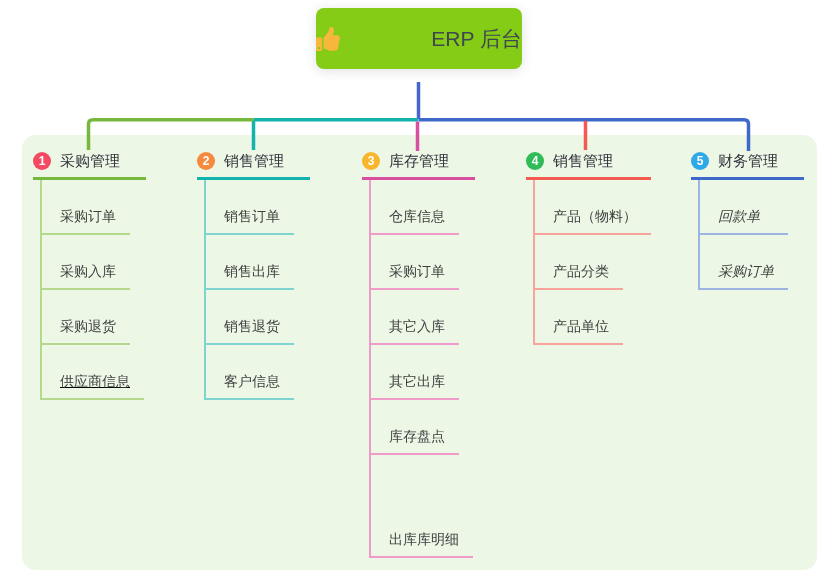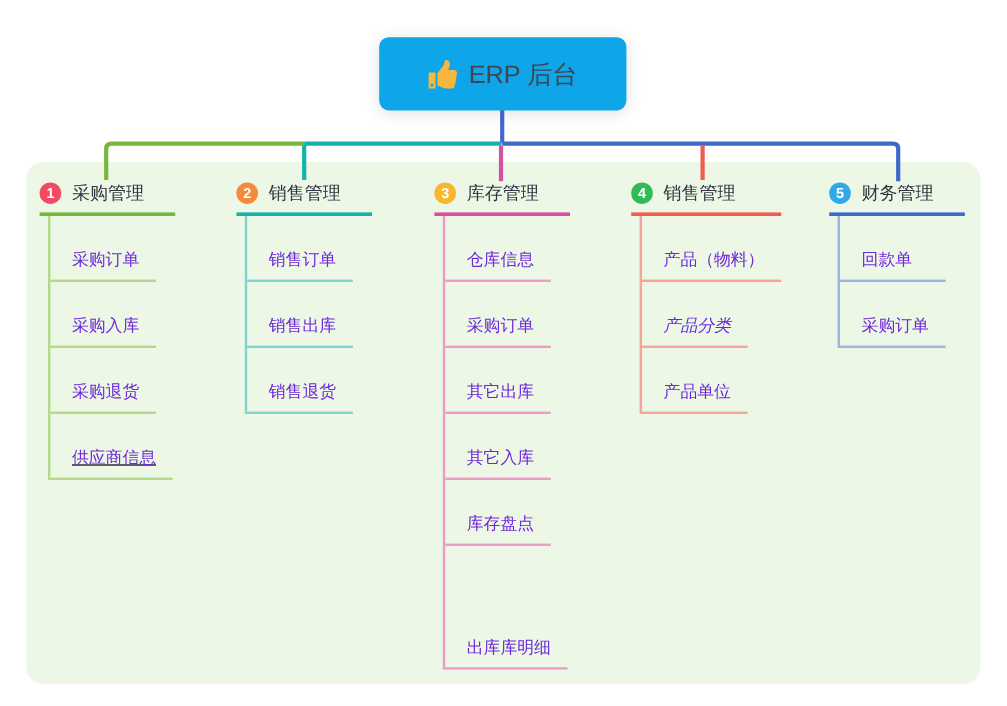--- a/index.html
+++ b/index.html
@@ -3,24 +3,24 @@
 <meta charset="utf-8">
 <style>
   html,body{margin:0;padding:0;background:#ffffff;}
   body{
     width:839px;height:588px;position:relative;overflow:hidden;
     font-family:"Liberation Sans","DejaVu Sans",sans-serif;
   }
   .canvas{position:absolute;inset:0;}
   
   .root-node{
-    position:absolute;left:316px;top:31px;width:206px;height:61px;
-    background:#0ea5e9;border-radius:8px;
+    position:absolute;left:316px;top:8px;width:206px;height:61px;
+    background:#84cc16;border-radius:8px;
     box-shadow:0 2px 12px rgba(60,70,90,.16);
-    display:flex;align-items:center;justify-content:center;gap:10px;
+    display:flex;align-items:center;justify-content:space-between;gap:10px;
     font-size:21px;font-weight:500;color:#3f4652;z-index:3;cursor:pointer;
   }
   .thumb-icon{width:24px;height:24px;display:inline-block;}
   
   .panel{
     position:absolute;left:22px;top:135px;width:795px;height:435px;
     background:#ecf7e6;border-radius:14px;z-index:0;
   }
   
   svg.connectors{position:absolute;left:0;top:0;z-index:1;pointer-events:none;}
@@ -35,21 +35,21 @@
     display:flex;align-items:center;justify-content:center;
     color:#fff;font-size:12px;font-weight:bold;line-height:1;
   }
   .branch-label{font-size:15px;font-weight:500;color:#33333d;white-space:nowrap;}
   .items{margin-left:7px;border-left:2px solid;width:max-content;}
   .item{
     height:55px;box-sizing:border-box;display:flex;align-items:flex-end;
     padding:0 14px 7px 18px;border-bottom:2px solid;width:max-content;
     min-width:88px;cursor:pointer;
   }
-  .item span{font-size:14px;color:#6d28d9;white-space:nowrap;}
+  .item span{font-size:14px;color:#404040;white-space:nowrap;}
 </style>
 </head>
 <body>
 
 <div class="canvas">
 
   <div class="panel"></div>
 
   <svg class="connectors" width="839" height="588" viewBox="0 0 839 588">
 
@@ -102,71 +102,74 @@
     <div class="items" style="border-left-color: rgb(127, 212, 207);">
           <div class="item" style="border-bottom-color: rgb(127, 212, 207);">
     <span>销售订单</span>
   </div>
           <div class="item" style="border-bottom-color: rgb(127, 212, 207);">
     <span>销售出库</span>
   </div>
           <div class="item" style="border-bottom-color: rgb(127, 212, 207);">
     <span>销售退货</span>
   </div>
+          <div class="item" style="border-bottom-color: rgb(127, 212, 207);">
+    <span>客户信息</span>
+  </div>
         </div>
   </div>
       <div class="branch" style="left: 362px; top: 148px; min-width: 113px;">
     <div class="branch-header" style="border-bottom-color: rgb(216, 79, 160); min-width: 113px;">
       <span class="badge" style="background: rgb(248, 182, 44);">3</span>
       <span class="branch-label">库存管理</span>
     </div>
     <div class="items" style="border-left-color: rgb(239, 155, 202);">
           <div class="item" style="border-bottom-color: rgb(239, 155, 202);">
     <span>仓库信息</span>
   </div>
           <div class="item" style="border-bottom-color: rgb(239, 155, 202);">
     <span>采购订单</span>
   </div>
           <div class="item" style="border-bottom-color: rgb(239, 155, 202);">
-    <span>其它出库</span>
+    <span>其它入库</span>
   </div>
           <div class="item" style="border-bottom-color: rgb(239, 155, 202);">
-    <span>其它入库</span>
+    <span>其它出库</span>
   </div>
           <div class="item" style="border-bottom-color: rgb(239, 155, 202);">
     <span>库存盘点</span>
   </div>
           <div class="item" style="border-bottom-color: rgb(239, 155, 202); margin-top: 48px;">
     <span>出库库明细</span>
   </div>
         </div>
   </div>
       <div class="branch" style="left: 526px; top: 148px; min-width: 113px;">
     <div class="branch-header" style="border-bottom-color: rgb(241, 91, 80); min-width: 113px;">
       <span class="badge" style="background: rgb(47, 187, 85);">4</span>
       <span class="branch-label">销售管理</span>
     </div>
     <div class="items" style="border-left-color: rgb(248, 163, 155);">
           <div class="item" style="border-bottom-color: rgb(248, 163, 155);">
     <span>产品（物料）</span>
   </div>
-          <div class="item" style="border-bottom-color: rgb(248, 163, 155); font-style: italic;">
+          <div class="item" style="border-bottom-color: rgb(248, 163, 155);">
     <span>产品分类</span>
   </div>
           <div class="item" style="border-bottom-color: rgb(248, 163, 155);">
     <span>产品单位</span>
   </div>
         </div>
   </div>
       <div class="branch" style="left: 691px; top: 148px; min-width: 113px;">
     <div class="branch-header" style="border-bottom-color: rgb(62, 104, 201); min-width: 113px;">
       <span class="badge" style="background: rgb(48, 169, 232);">5</span>
       <span class="branch-label">财务管理</span>
     </div>
-    <div class="items" style="border-left-color: rgb(157, 180, 226);">
+    <div class="items" style="border-left-color: rgb(157, 180, 226); font-style: italic;">
           <div class="item" style="border-bottom-color: rgb(157, 180, 226);">
     <span>回款单</span>
   </div>
           <div class="item" style="border-bottom-color: rgb(157, 180, 226);">
     <span>采购订单</span>
   </div>
         </div>
   </div>
     </div>
 </div>

